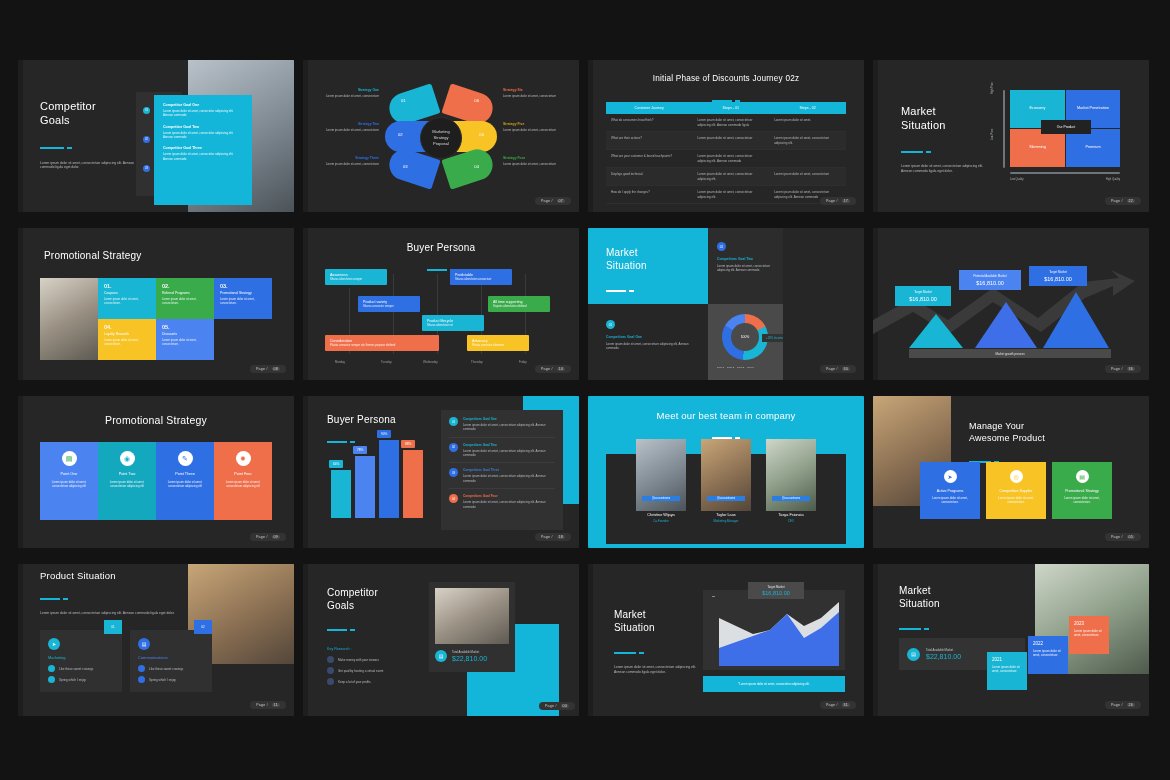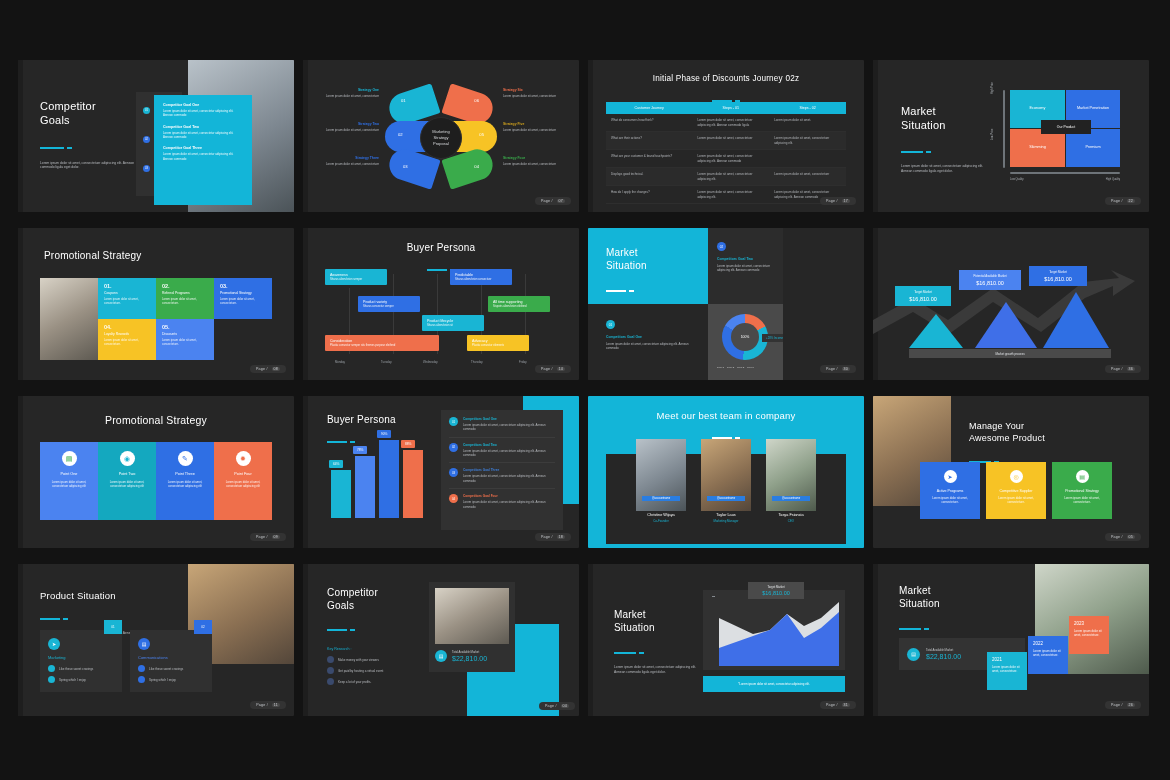--- a/index.html
+++ b/index.html
@@ -583,21 +583,21 @@
     </div>
     <div class="pager">
       <span>Page /</span>
       <span class="num">05</span>
     </div>
   </div>
 
   <div class="slide">
     <div class="edge"></div>
     <div style="position:absolute;right:0;top:0;width:106px;height:100px;" class="ph warm"></div>
-    <div style="position:absolute;left:22px;top:26px;width:150px;">
+    <div style="position:absolute;left:22px;top:6px;width:150px;">
       <div class="title" style="font-size:9.5px;">Product Situation</div>
       <div style="margin-top:5px;"><span class="ul" style="width:20px;"></span><span class="ul2"></span></div>
       <div class="body-txt tiny" style="margin-top:7px;">Lorem ipsum dolor sit amet, consectetuer adipiscing elit. Aenean commodo ligula eget dolor.</div>
     </div>
     <div class="ps" style="left:22px;top:66px;width:82px;height:62px;">
       <div style="position:absolute;right:0;top:-10px;width:18px;height:14px;background:#19b5d4;color:#fff;font-size:3px;display:flex;align-items:center;justify-content:center;">01</div>
       <div class="circ" style="width:12px;height:12px;background:#19b5d4;font-size:5px;margin-bottom:5px;">➤</div>
       <div class="pt" style="color:#19b5d4;">Marketing</div>
       <div class="bul">
         <span class="bdot" style="background:#19b5d4;"></span>

